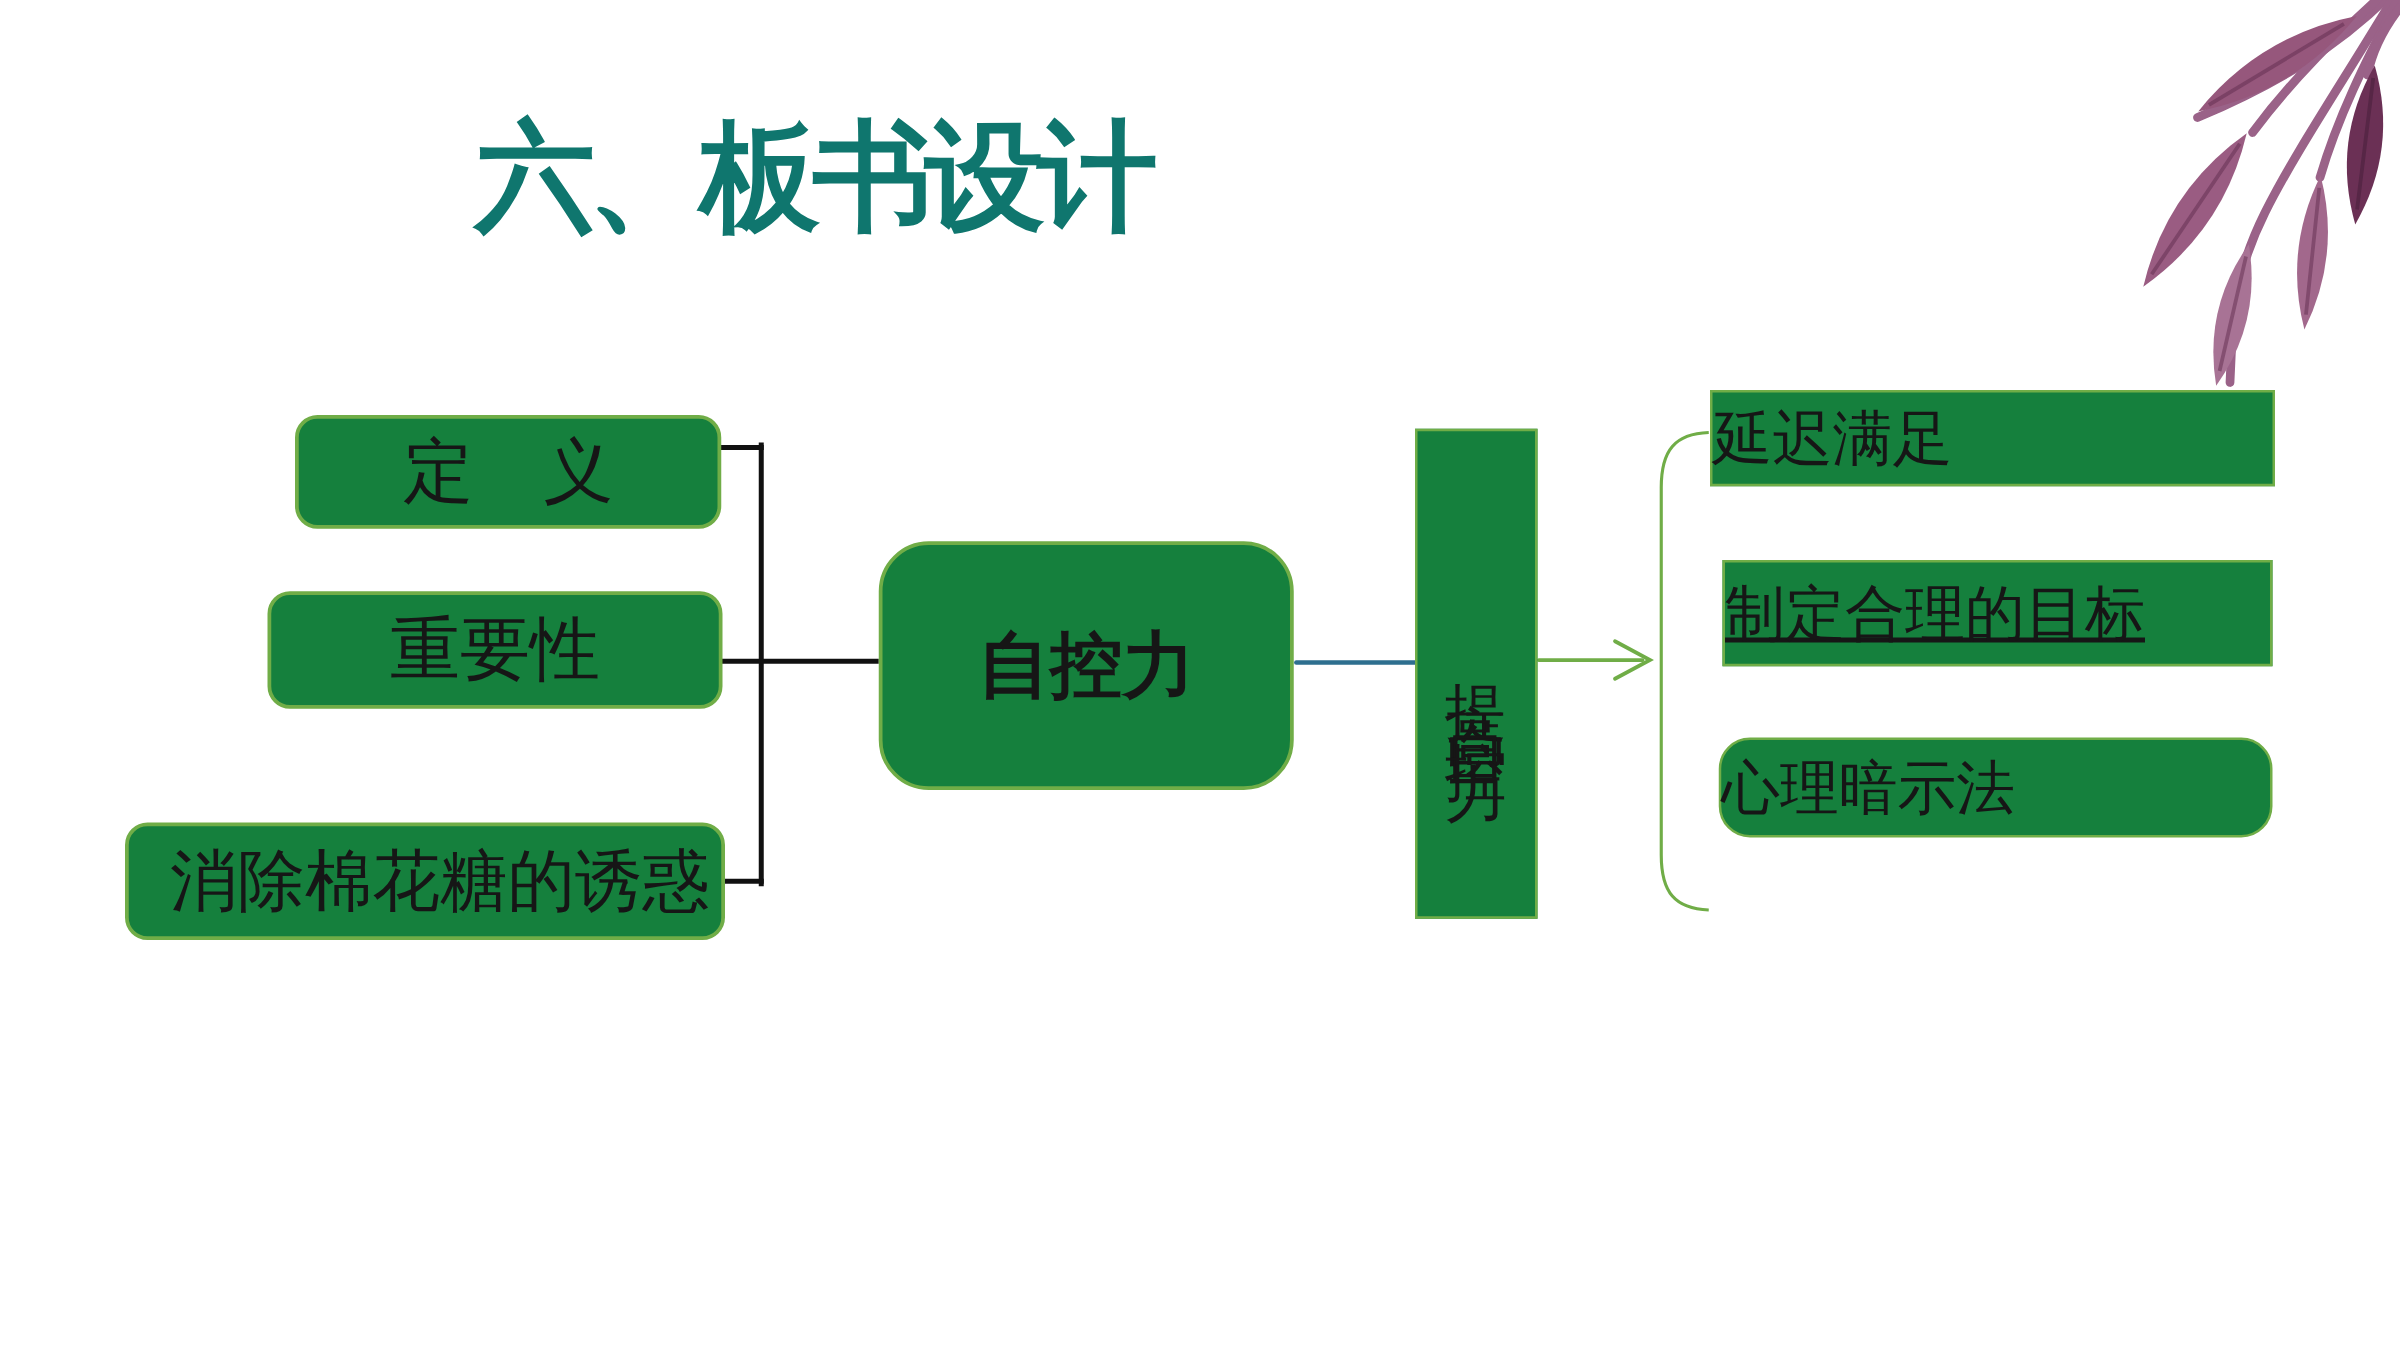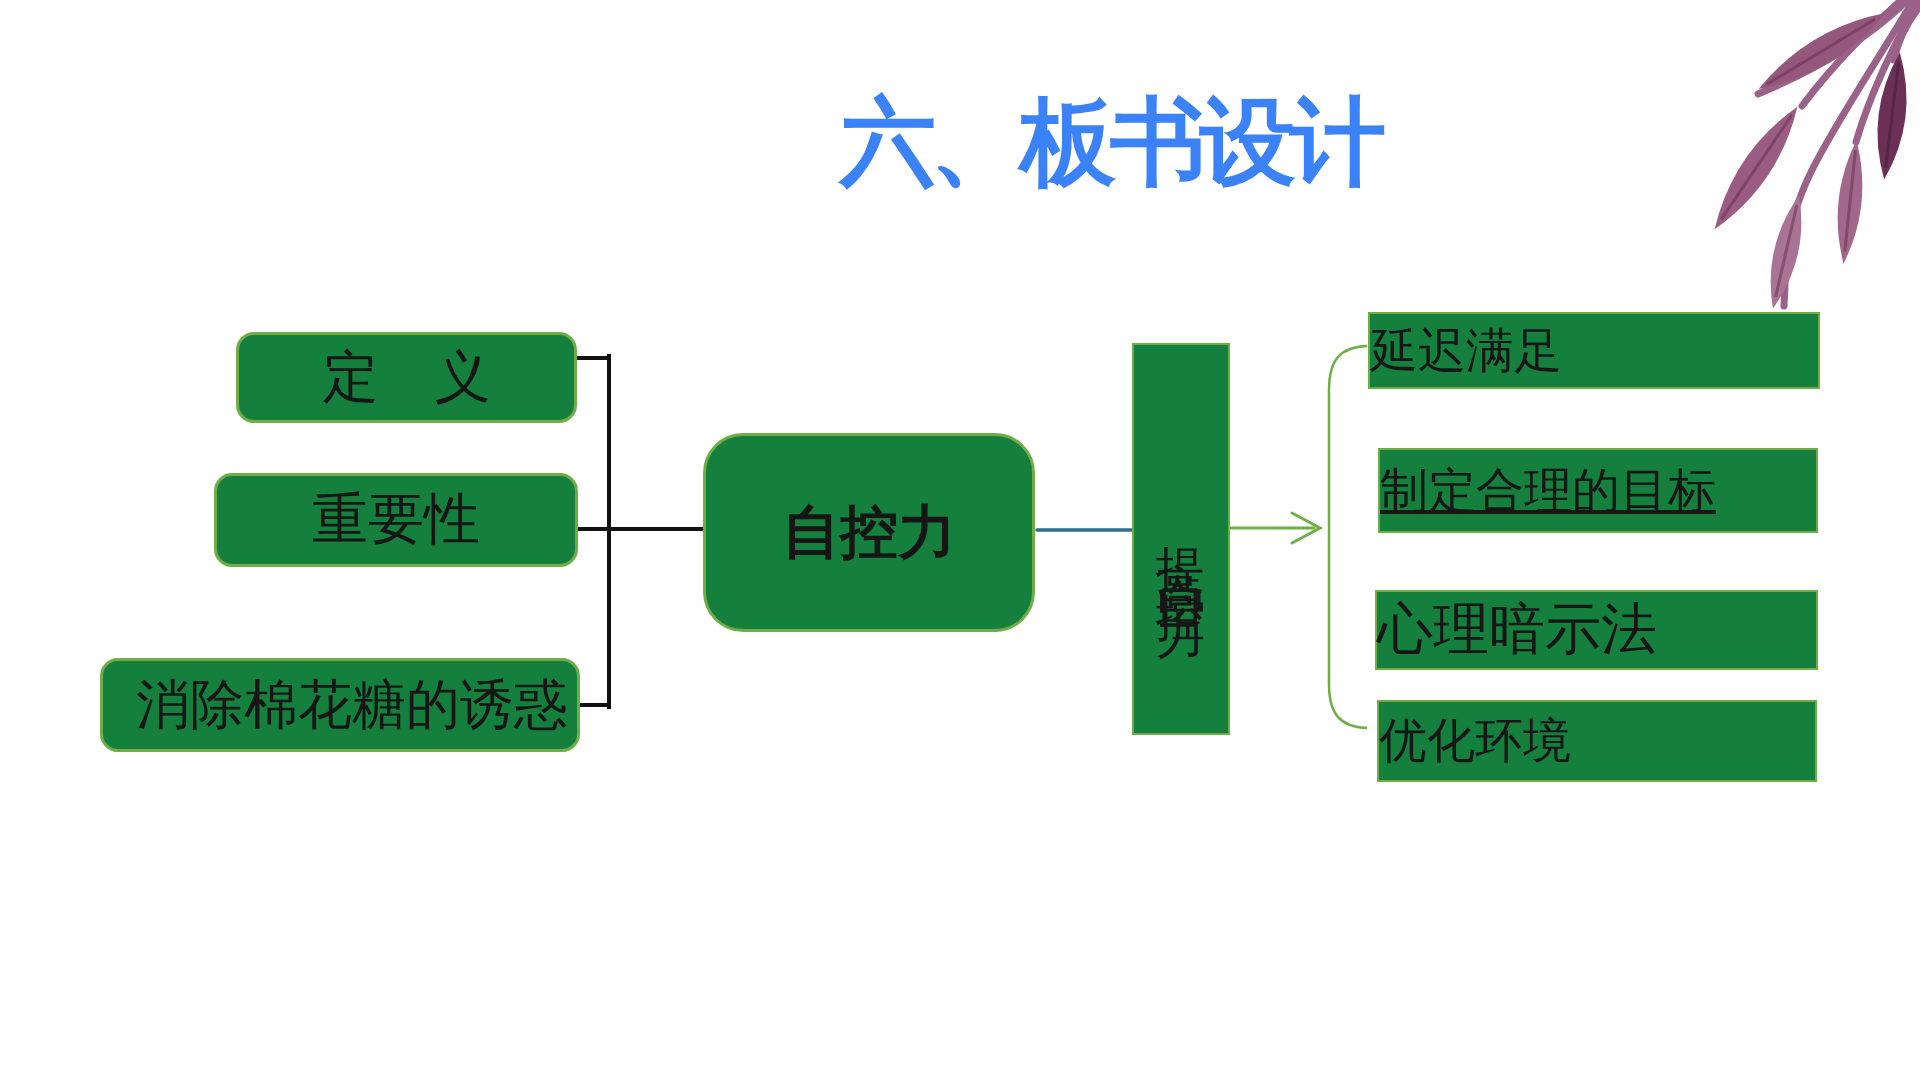--- a/index.html
+++ b/index.html
@@ -2,22 +2,22 @@
 <html><head>
 <meta charset="utf-8">
 <style>
   html,body{margin:0;padding:0;background:#ffffff;}
   .slide{
     position:relative;width:1920px;height:1080px;background:#ffffff;overflow:hidden;
     font-family:"Liberation Sans","DejaVu Sans",sans-serif;color:#111;
   }
   .title{
     position:absolute;left:380px;top:92px;width:1000px;
-    text-align:right;font-size:96px;font-weight:700;letter-spacing:-6px;
-    color:#3b82f6;line-height:1.05;white-space:nowrap;
+    text-align:left;font-size:96px;font-weight:700;letter-spacing:-6px;
+    color:#0f766e;line-height:1.05;white-space:nowrap;
   }
   .box{
     position:absolute;box-sizing:border-box;background:#15803d;
     display:flex;align-items:center;color:#161616;
   }
   .rounded{border:3px solid #70AD47;border-radius:18px;}
   .sharp{border:2px solid #70AD47;}
   .center-txt{justify-content:center;text-align:center;}
   .left-txt{justify-content:flex-start;padding-left:0;}
 
@@ -26,21 +26,21 @@
   .box-marsh {left:100px;top:658px;width:480px;height:94px;font-size:54px;padding-left:24px;}
   .box-core  {left:703px;top:433px;width:332px;height:199px;border-radius:40px;font-size:58px;font-weight:700;}
   .box-vert  {left:1132px;top:343px;width:98px;height:392px;}
   .vert-text{
     writing-mode:vertical-rl;text-orientation:upright;
     font-size:50px;letter-spacing:16px;line-height:1;
     margin:14px auto 0 auto;
   }
   .box-r1{left:1368px;top:312px;width:452px;height:77px;font-size:48px;}
   .box-r2{left:1378px;top:448px;width:440px;height:85px;font-size:48px;text-decoration:underline;}
-  .box-r3{left:1375px;top:590px;width:443px;height:80px;font-size:56px;}
+  .box-r3{left:1375px;top:590px;width:443px;height:80px;font-size:47px;border-radius:25px;}
   .box-r4{left:1377px;top:700px;width:440px;height:82px;font-size:48px;}
 
   .overlay{position:absolute;left:0;top:0;width:1920px;height:1080px;pointer-events:none;}
   .leaves{position:absolute;left:1630px;top:0;width:290px;height:345px;pointer-events:none;}
 </style>
 </head>
 <body>
 
 <div class="slide">
 
@@ -116,17 +116,14 @@
 
   <div class="box sharp left-txt box-r1">
     <span>延迟满足</span>
   </div>
   <div class="box sharp left-txt box-r2">
     <span>制定合理的目标</span>
   </div>
   <div class="box sharp left-txt box-r3">
     <span>心理暗示法</span>
   </div>
-  <div class="box sharp left-txt box-r4">
-    <span>优化环境</span>
-  </div>
 
 </div>
 
 </body></html>

